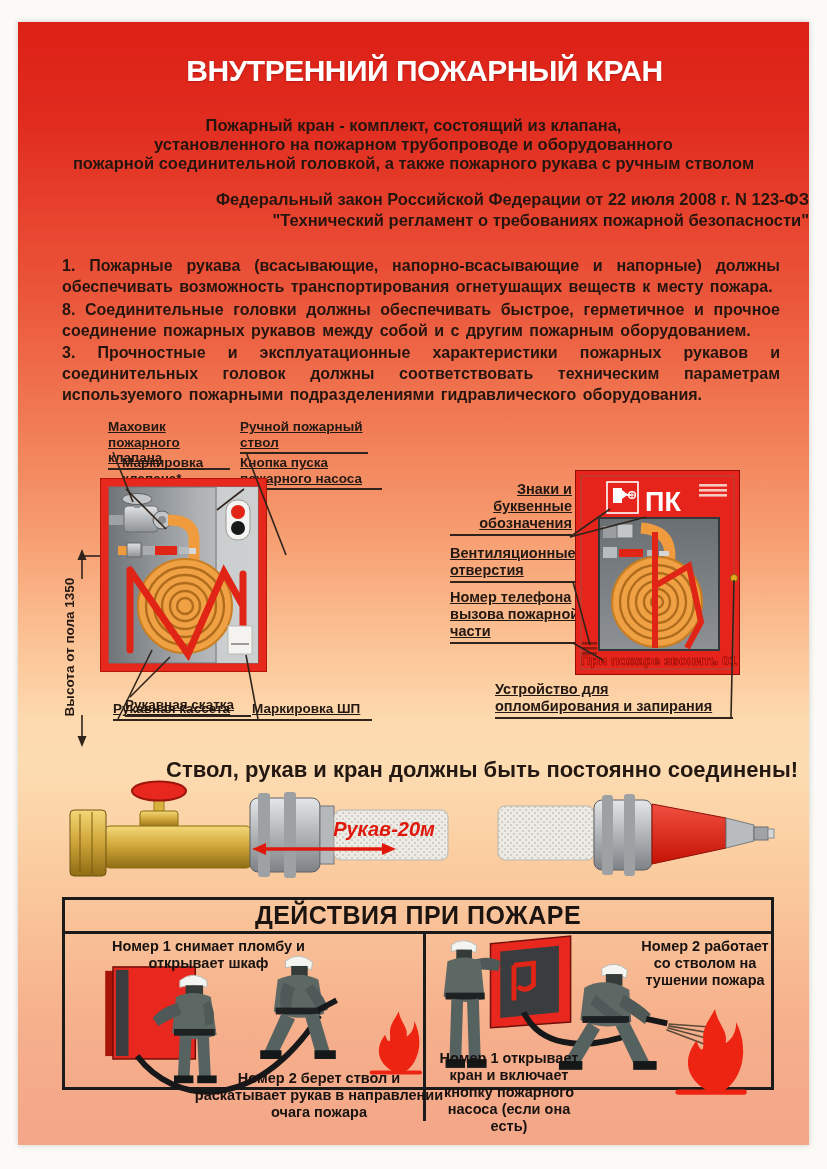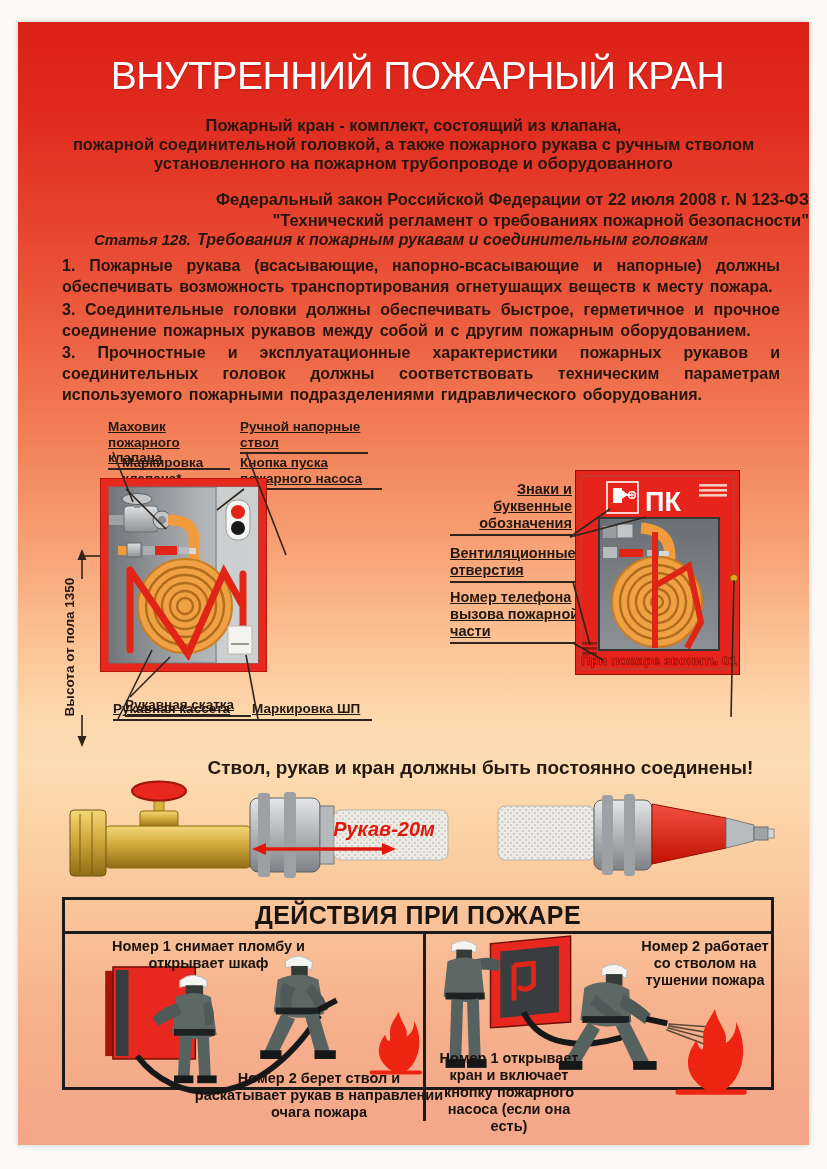--- a/index.html
+++ b/index.html
@@ -9,22 +9,22 @@
   }
   .poster{
     position:absolute;left:18px;top:22px;width:791px;height:1123px;
     background:linear-gradient(180deg,
       #dd2117 0%, #e02a1e 8%, #e63f2b 16%, #ec5b3e 26%, #f17c55 36%,
       #f79f72 46%, #fbc294 55%, #fdd9ae 62%, #fddcb2 66%, #fbd2a5 72%,
       #f9c298 80%, #f6b08c 89%, #f3a688 100%);
     box-shadow:0 0 6px rgba(0,0,0,.18);
   }
   .title{
-    position:absolute;top:32px;left:4px;width:100%;text-align:center;
-    font-size:39px;font-weight:normal;letter-spacing:-0.5px;color:#ffffff;
+    position:absolute;top:32px;left:11px;width:100%;text-align:center;
+    font-size:30px;font-weight:bold;letter-spacing:-0.5px;color:#ffffff;
     text-shadow:0 1px 2px rgba(110,0,0,.35);white-space:nowrap;
   }
   .intro{position:absolute;top:94px;left:0;width:100%;text-align:center;
     font-size:16.5px;font-weight:bold;color:#26150f;line-height:19px;}
   .law{position:absolute;top:167px;left:0;width:100%;text-align:right;
     font-size:16.5px;font-weight:bold;color:#26150f;line-height:21px;}
   .article{position:absolute;top:209px;left:76px;font-size:16px;font-weight:bold;
     font-style:italic;color:#26150f;}
   .article .ref{font-size:15px;margin-right:6px;}
   .para{position:absolute;left:44px;width:718px;font-size:16px;font-weight:bold;
@@ -33,22 +33,22 @@
 
   .diagram{position:absolute;top:395px;left:0;width:791px;height:345px;}
   .lbl{position:absolute;font-size:13.5px;font-weight:bold;color:#241812;
     line-height:15.5px;border-bottom:2px solid #31241c;padding-bottom:2px;text-decoration:underline;}
   .lbl.r{font-size:14.5px;line-height:17px;}
   .dim-label{position:absolute;left:-33px;top:222px;width:170px;height:16px;
     transform:rotate(-90deg);font-size:13.5px;font-weight:bold;color:#241812;
     text-align:center;white-space:nowrap;}
   .callouts{position:absolute;left:0;top:0;width:791px;height:345px;pointer-events:none;}
 
-  .conn-heading{position:absolute;top:735px;left:145px;width:635px;text-align:center;
-    font-size:19px;font-weight:bold;color:#241812;}
+  .conn-heading{position:absolute;top:735px;left:145px;width:635px;text-align:right;
+    font-size:22px;font-weight:bold;color:#241812;}
   .hose-svg{position:absolute;top:756px;left:44px;}
 
   .actions{position:absolute;top:875px;left:44px;width:712px;height:193px;
     border:3px solid #1b1b1b;box-sizing:border-box;}
   .actions-header{height:31px;line-height:31px;text-align:center;font-size:25px;
     font-weight:bold;color:#1b1410;border-bottom:3px solid #1b1b1b;letter-spacing:.5px;}
   .panels{display:flex;height:187px;padding-left:16px;}
   .panel{position:relative;width:50%;height:100%;}
   .panel.left{border-right:3px solid #1b1b1b;box-sizing:border-box;}
   .cap{position:absolute;font-size:14.5px;font-weight:bold;color:#181210;
@@ -57,51 +57,49 @@
 </style>
 </head>
 <body>
 
 <div class="poster">
 
   <div class="title">ВНУТРЕННИЙ ПОЖАРНЫЙ КРАН</div>
 
   <div class="intro">
     <div>Пожарный кран - комплект, состоящий из клапана,</div>
+    <div>установленного на пожарном трубопроводе и оборудованного</div>
     <div>пожарной соединительной головкой, а также пожарного рукава с ручным стволом</div>
-    <div>установленного на пожарном трубопроводе и оборудованного</div>
   </div>
 
   <div class="law">
     <div>Федеральный закон Российской Федерации от 22 июля 2008 г. N 123-ФЗ</div>
     <div>"Технический регламент о требованиях пожарной безопасности"</div>
   </div>
 
-  <div class="article">
-    <span class="ref">Статья 128.</span><span>Требования к пожарным рукавам и соединительным головкам</span>
-  </div>
 
   <div class="para p1">1. Пожарные рукава (всасывающие, напорно-всасывающие и напорные) должны обеспечивать возможность транспортирования огнетушащих веществ к месту пожара.</div>
-  <div class="para p2">3. Соединительные головки должны обеспечивать быстрое, герметичное и прочное соединение пожарных рукавов между собой и с другим пожарным оборудованием.</div>
+  <div class="para p2">8. Соединительные головки должны обеспечивать быстрое, герметичное и прочное соединение пожарных рукавов между собой и с другим пожарным оборудованием.</div>
   <div class="para p3">3. Прочностные и эксплуатационные характеристики пожарных рукавов и соединительных головок должны соответствовать техническим параметрам используемого пожарными подразделениями гидравлического оборудования.</div>
 
   <div class="diagram">
 
     <div class="lbl" style="left:90px;top:2px;width:122px;">Маховик пожарного клапана</div>
-    <div class="lbl" style="left:222px;top:2px;width:128px;">Ручной напорные ствол</div>
+    <div class="lbl" style="left:222px;top:2px;width:128px;">Ручной пожарный ствол</div>
     <div class="lbl" style="left:104px;top:38px;width:100px;">Маркировка клапана*</div>
     <div class="lbl" style="left:222px;top:38px;width:142px;">Кнопка пуска пожарного насоса</div>
     <div class="lbl" style="left:107px;top:260px;width:126px;margin-top:20px;">Рукавная скатка</div>
     <div class="lbl" style="left:95px;top:284px;width:140px;">Рукавная кассета</div>
     <div class="lbl" style="left:234px;top:284px;width:120px;">Маркировка ШП</div>
     <div class="dim-label">Высота от пола 1350</div>
 
     <div class="lbl r" style="left:432px;top:64px;width:122px;text-align:right;">Знаки и буквенные обозначения</div>
     <div class="lbl r" style="left:432px;top:128px;width:150px;">Вентиляционные отверстия</div>
     <div class="lbl r" style="left:432px;top:172px;width:138px;">Номер телефона вызова пожарной части</div>
+    <div class="lbl r" style="left:477px;top:264px;width:238px;">Устройство для опломбирования и запирания</div>
 
     <svg style="position:absolute;left:82px;top:61px;" width="167" height="194" viewBox="0 0 167 194">
       <defs>
         <linearGradient id="gInt" x1="0" y1="0" x2="1" y2="0">
           <stop offset="0" stop-color="#70757a"></stop>
             <stop offset=".6" stop-color="#aeb2b5"></stop>
             <stop offset="1" stop-color="#c7cacc"></stop>
         </linearGradient>
         <linearGradient id="gMet" x1="0" y1="0" x2="0" y2="1">
           <stop offset="0" stop-color="#dfe1e3"></stop>

